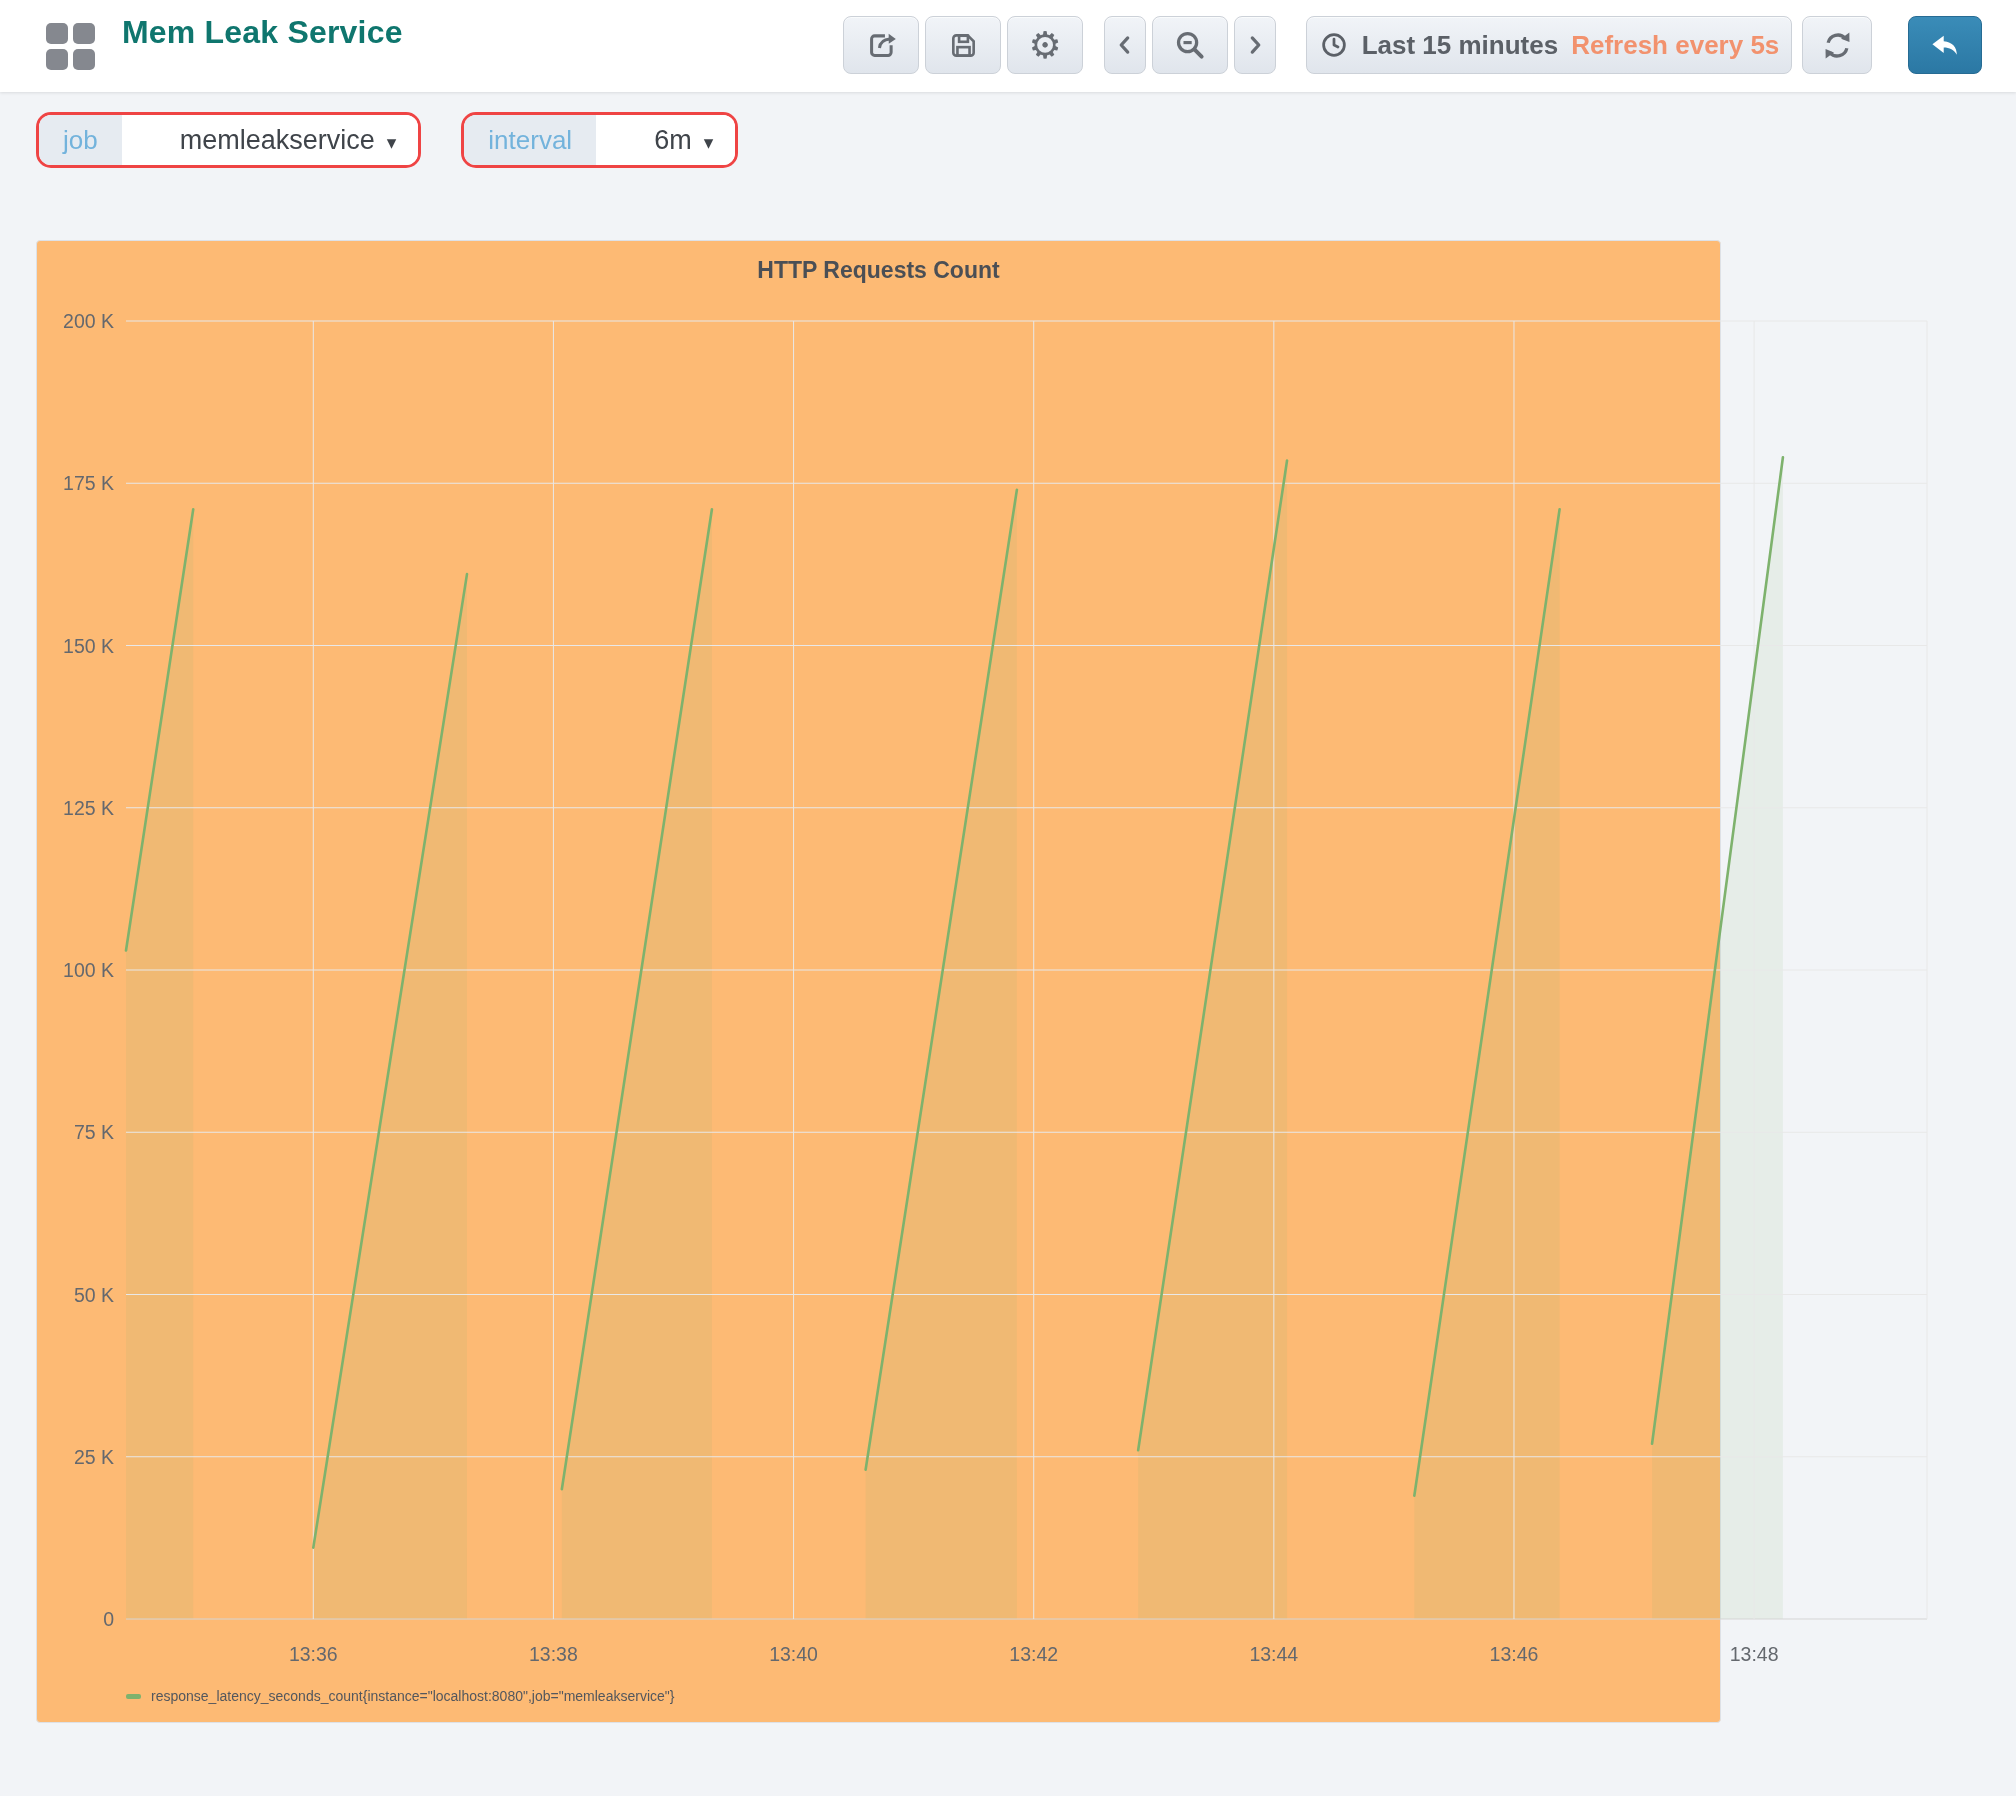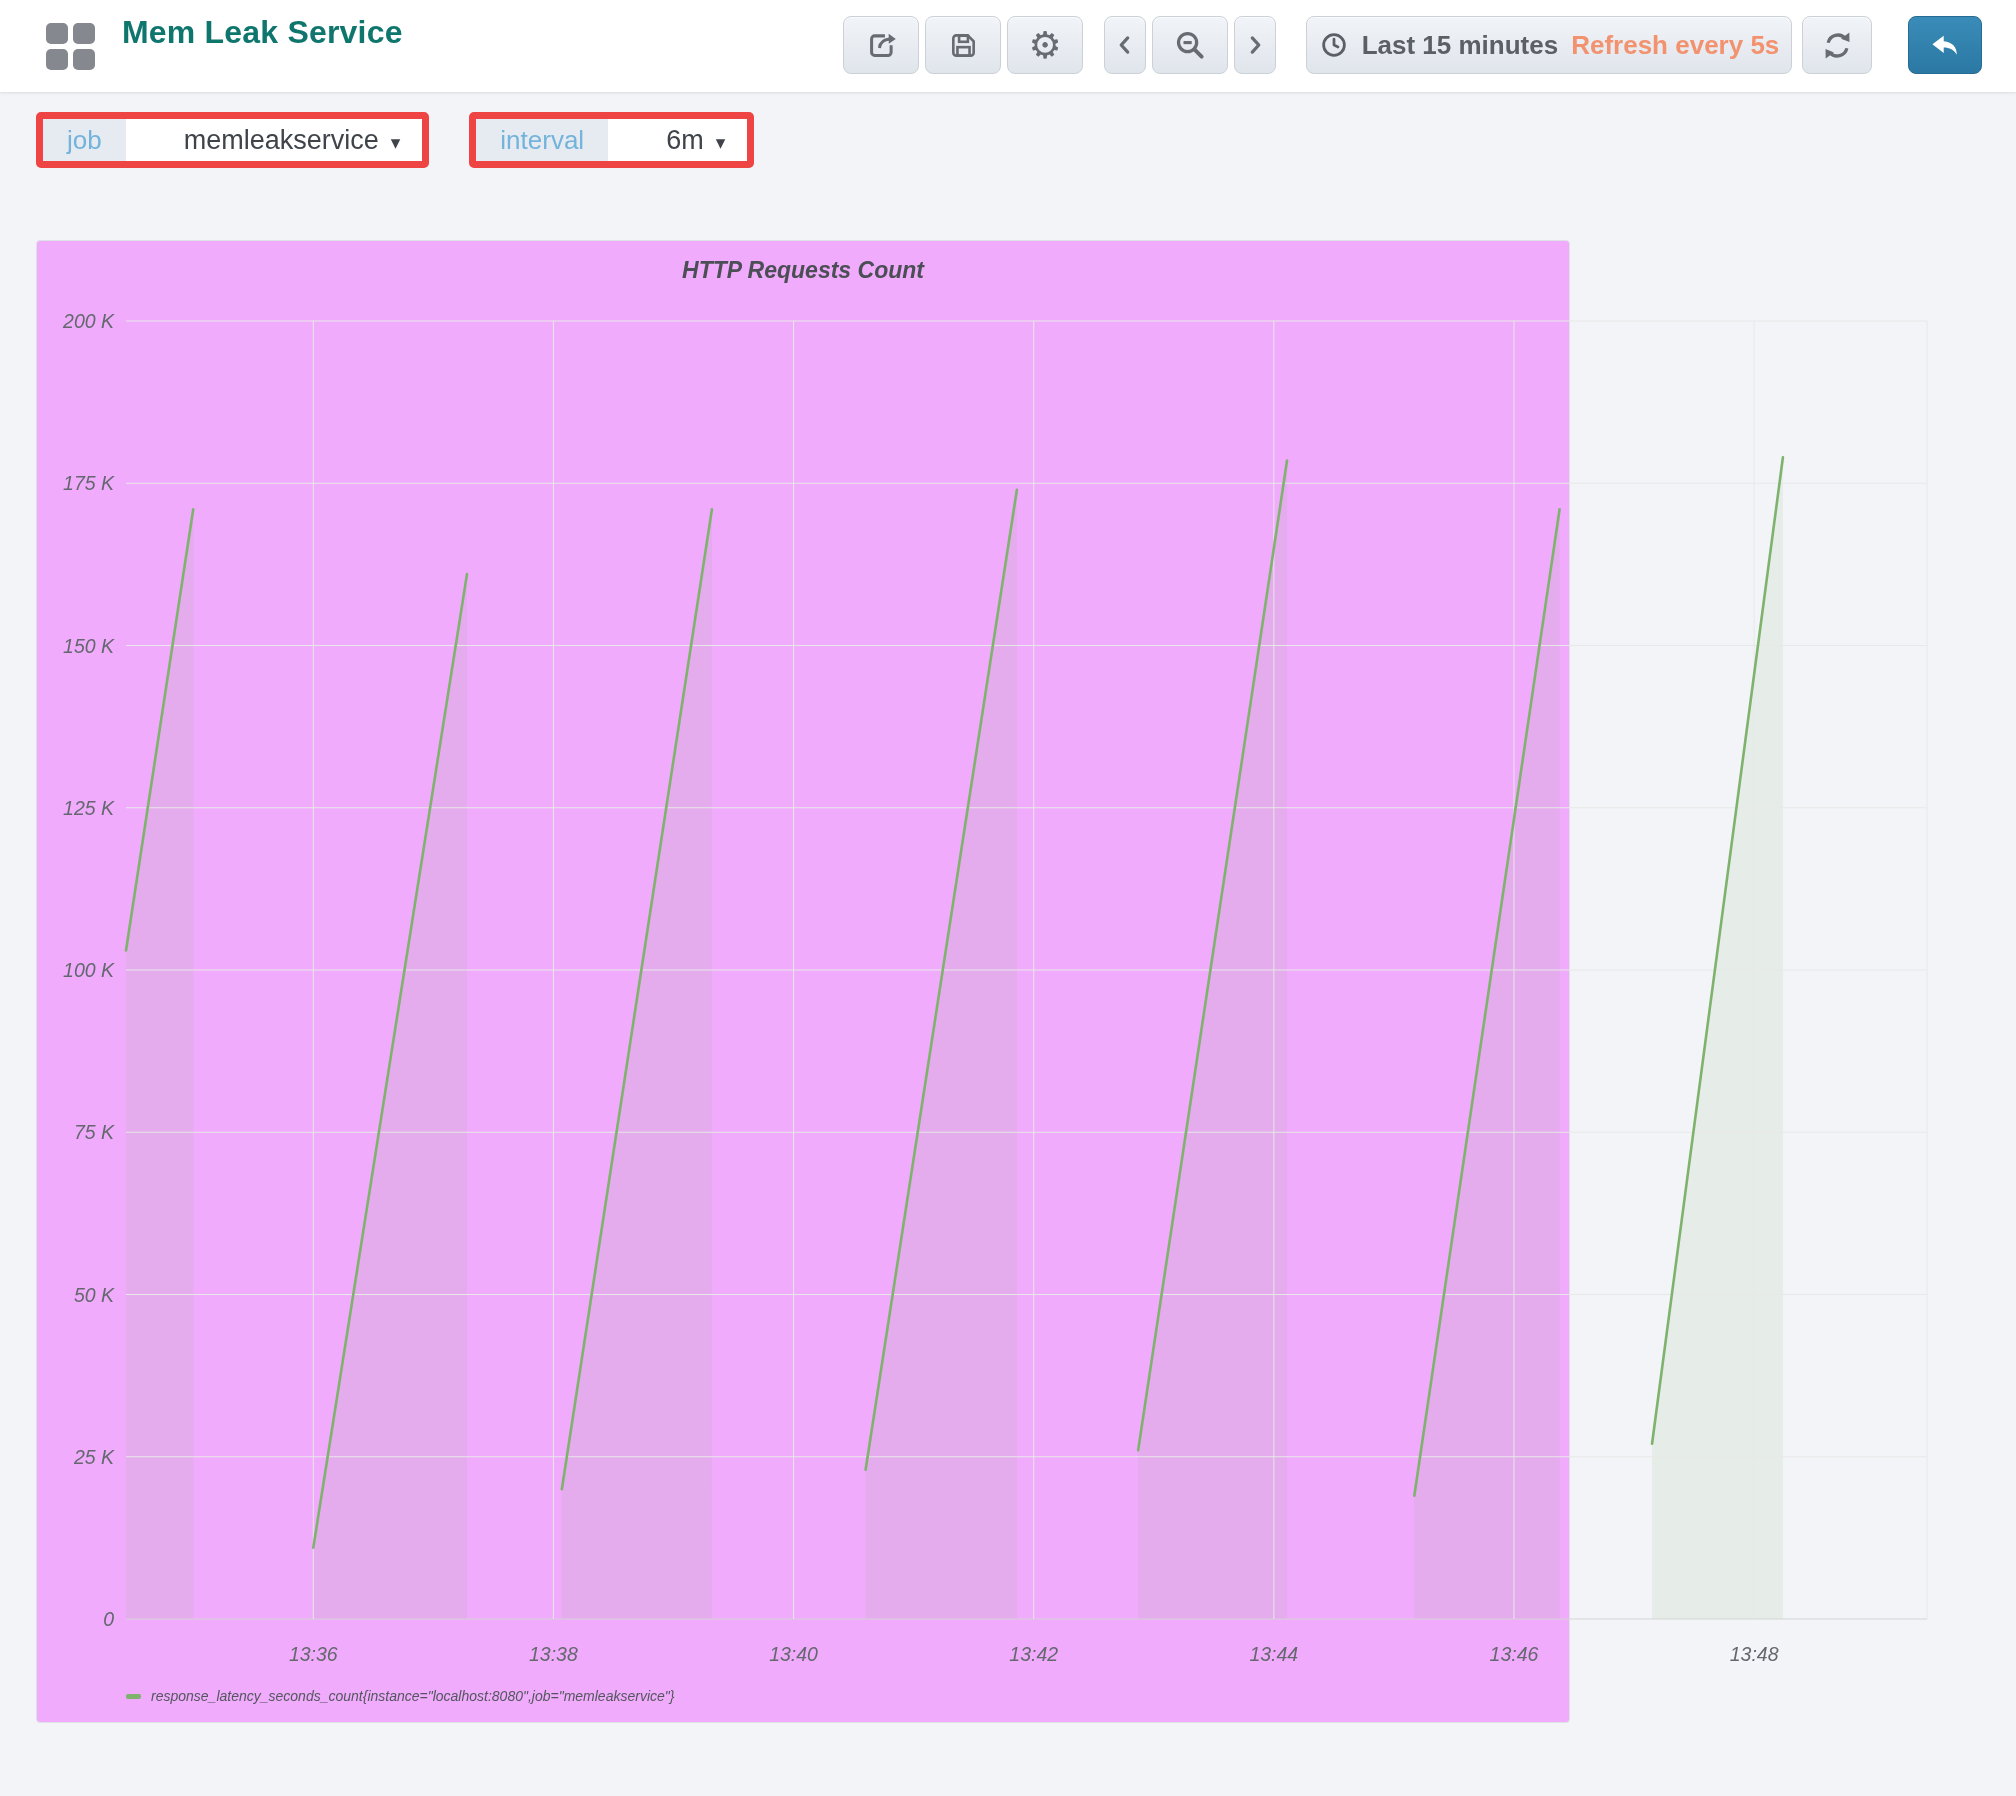--- a/index.html
+++ b/index.html
@@ -37,28 +37,28 @@
   .btn-refresh{left:1802px;width:70px;}
   .btn-back{
     left:1908px;width:74px;
     background:linear-gradient(180deg,#3a8cb8 0%,#2b78a4 100%);
     border:1px solid #266b93;box-shadow:none;
   }
   .time-range-text{font-size:26px;font-weight:bold;color:#5b6067;}
   .time-refresh-text{font-size:26px;font-weight:bold;color:#f2926e;}
   
   .submenu{position:absolute;left:36px;top:112px;display:flex;gap:40px;}
-  .var-chip{display:inline-flex;height:56px;box-sizing:border-box;border:7px solid #ef4444;border-radius:5px;overflow:hidden;cursor:pointer;background:#fff;}
+  .var-chip{display:inline-flex;height:56px;box-sizing:border-box;border:3px solid #ef4444;border-radius:15px;overflow:hidden;cursor:pointer;background:#fff;}
   .var-label{display:flex;align-items:center;padding:0 24px;background:#e6ebf1;color:#73b3dc;font-size:26px;}
   .var-value{display:flex;align-items:center;padding:0 22px;background:#ffffff;color:#3f444a;font-size:27px;gap:12px;margin-left:36px;}
   .caret{font-size:19px;color:#3f444a;transform:translateY(2px);}
   
   .panel{
-    position:absolute;left:36px;top:240px;width:1534px;height:1483px;box-sizing:border-box;
-    background:#f0abfc;border:1px solid #dee1e6;border-radius:4px;font-style:italic;
+    position:absolute;left:36px;top:240px;width:1685px;height:1483px;box-sizing:border-box;
+    background:#fdba74;border:1px solid #dee1e6;border-radius:4px;
   }
   .panel-title{position:absolute;left:0;top:16px;width:100%;text-align:center;
     font-size:23px;font-weight:bold;color:#4b4f55;cursor:pointer;}
   .plot-svg{position:absolute;left:0;top:0;}
   .legend{position:absolute;left:89px;top:1447px;display:flex;align-items:center;gap:10px;cursor:pointer;}
   .legend-swatch{width:15px;height:5px;border-radius:2px;background:#7eb26d;}
   .legend-label{font-size:14px;color:#53575d;}
 </style>
 </head>
 <body>

